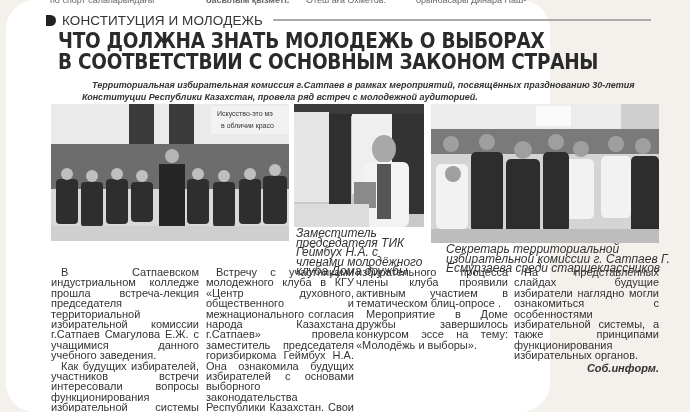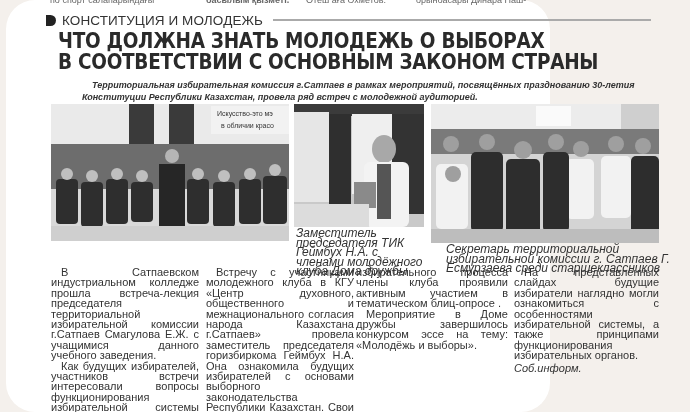--- a/index.html
+++ b/index.html
@@ -39,21 +39,21 @@
   .photo { position:absolute; overflow:hidden; background:#888; }
   .photo svg { display:block; width:100%; height:100%; }
   .caption {
     position:absolute; font-size:12px; line-height:9.5px; font-style:italic; color:#333;
   }
   .col {
     position:absolute; top:267px; font-size:11px; line-height:10.4px; color:#333;
     text-align:justify;
   }
   .col p { margin:0; text-indent:10px; }
-  .sign { text-align:left; font-weight:normal; font-style:italic; margin-top:2px; }
+  .sign { text-align:right; font-weight:bold; font-style:italic; margin-top:2px; }
 </style>
 </head>
 <body>
 
 <div class="page">
 
   <div class="topstrip">
     <span style="left:44px">по спорт салапарындағы</span>
     <span style="left:200px;font-weight:bold">басылым қызметі.</span>
     <span style="left:300px">Өтеш аға Әхметов.</span>

